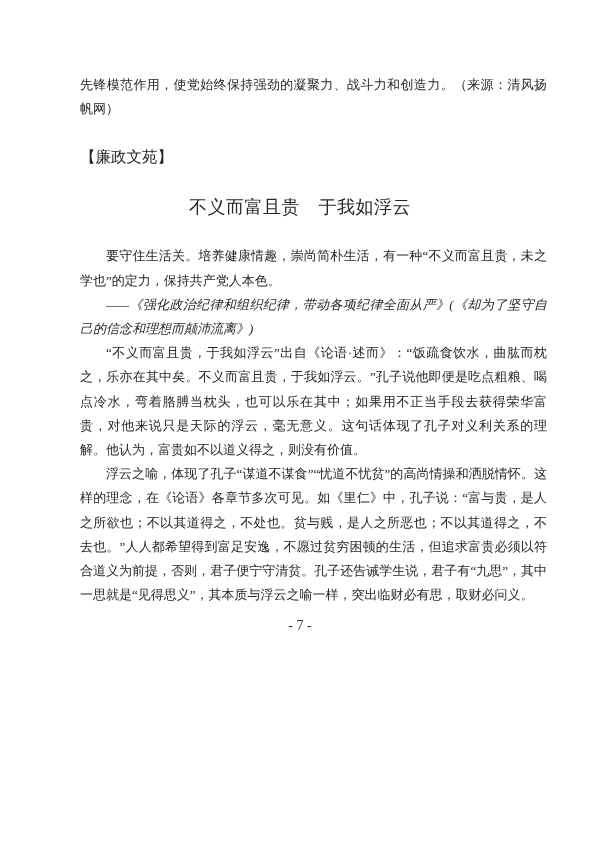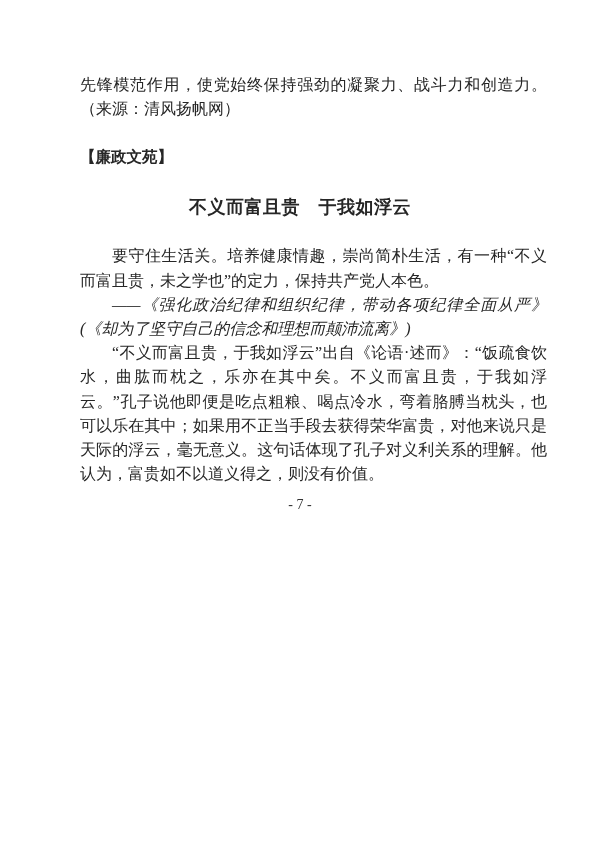--- a/index.html
+++ b/index.html
@@ -16,50 +16,50 @@
     box-sizing: border-box;
     width: 600px;
     height: 849px;
     padding: 73px 53px 0 80px;
     background: #ffffff;
     font-family: "Liberation Serif", "DejaVu Serif", serif;
     color: #262626;
   }
   .body-text {
     margin: 0;
-    font-size: 16px;
+    font-size: 13px;
     line-height: 24.2px;
     text-align: justify;
     text-justify: inter-ideograph;
     word-break: normal;
     overflow-wrap: break-word;
   }
   .indent {
     text-indent: 2em;
   }
   .citation {
     font-style: italic;
   }
   .section-header {
     margin: 24px 0 0 0;
     font-size: 15.5px;
-    font-weight: bold;
+    font-weight: normal;
     line-height: 24px;
   }
   
   .page-centered {
     margin-left: -80px;
     margin-right: -53px;
     text-align: center;
   }
   .article-title {
     margin-top: 23px;
     margin-bottom: 22px;
     font-size: 18px;
-    font-weight: bold;
+    font-weight: normal;
     line-height: 30px;
     letter-spacing: 0.5px;
   }
   .page-number {
     margin-top: 9px;
     font-size: 14px;
     line-height: 20px;
     color: #333333;
   }
 </style>
@@ -73,17 +73,18 @@
   <h3 class="section-header">【廉政文苑】</h3>
 
   <h1 class="article-title page-centered">不义而富且贵　于我如浮云</h1>
 
   <p class="body-text indent">要守住生活关。培养健康情趣，崇尚简朴生活，有一种“不义而富且贵，未之学也”的定力，保持共产党人本色。</p>
 
   <p class="body-text indent citation">——《强化政治纪律和组织纪律，带动各项纪律全面从严》(《却为了坚守自己的信念和理想而颠沛流离》)</p>
 
   <p class="body-text indent">“不义而富且贵，于我如浮云”出自《论语·述而》：“饭疏食饮水，曲肱而枕之，乐亦在其中矣。不义而富且贵，于我如浮云。”孔子说他即便是吃点粗粮、喝点冷水，弯着胳膊当枕头，也可以乐在其中；如果用不正当手段去获得荣华富贵，对他来说只是天际的浮云，毫无意义。这句话体现了孔子对义利关系的理解。他认为，富贵如不以道义得之，则没有价值。</p>
 
+  <p class="body-text indent">浮云之喻，体现了孔子“谋道不谋食”“忧道不忧贫”的高尚情操和洒脱情怀。这样的理念，在《论语》各章节多次可见。如《里仁》中，孔子说：“富与贵，是人之所欲也；不以其道得之，不处也。贫与贱，是人之所恶也；不以其道得之，不去也。”人人都希望得到富足安逸，不愿过贫穷困顿的生活，但追求富贵必须以符合道义为前提，否则，君子便宁守清贫。孔子还告诫学生说，君子有“九思”，其中一思就是“见得思义”，其本质与浮云之喻一样，突出临财必有思，取财必问义。</p>
 
 
   <div class="page-number page-centered">- 7 -</div>
 
 </div>
 
 </body></html>

